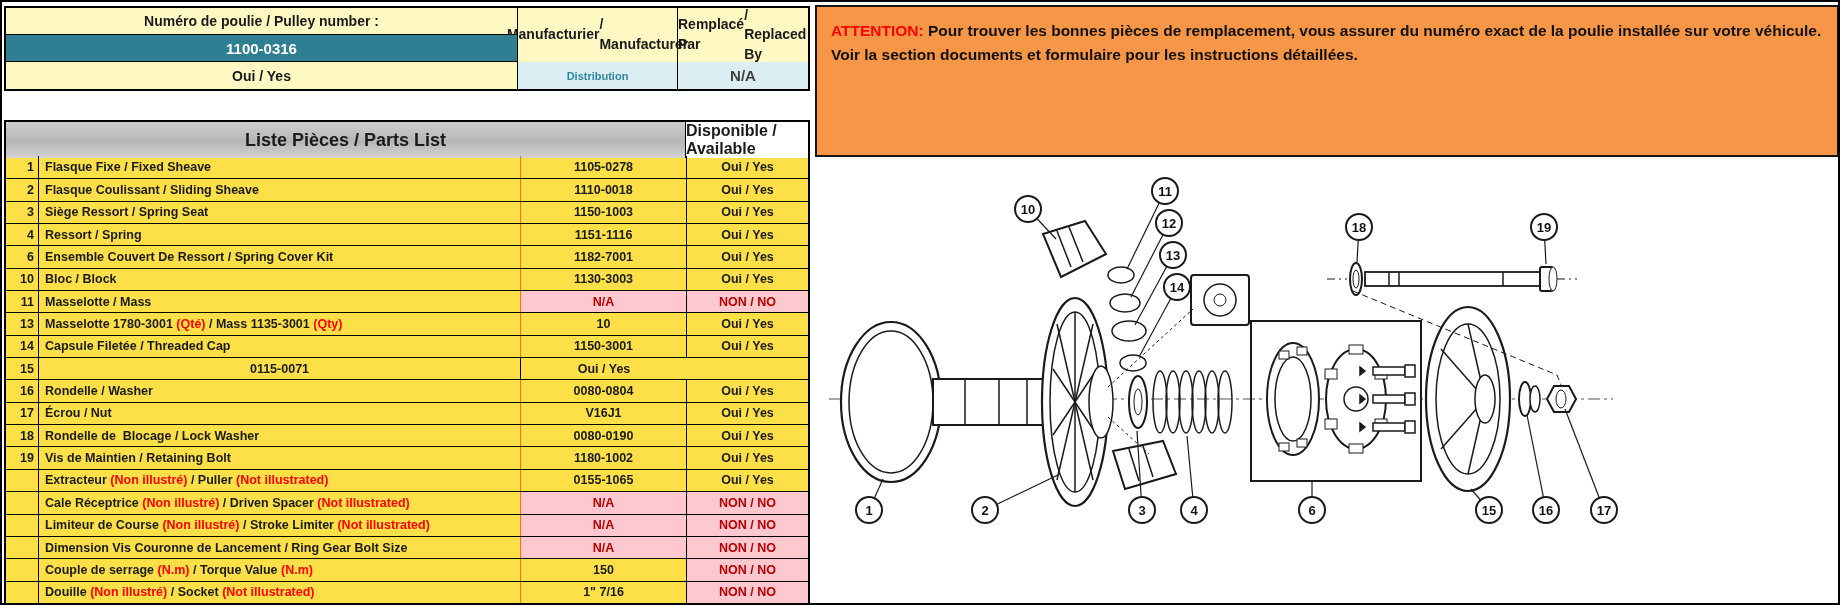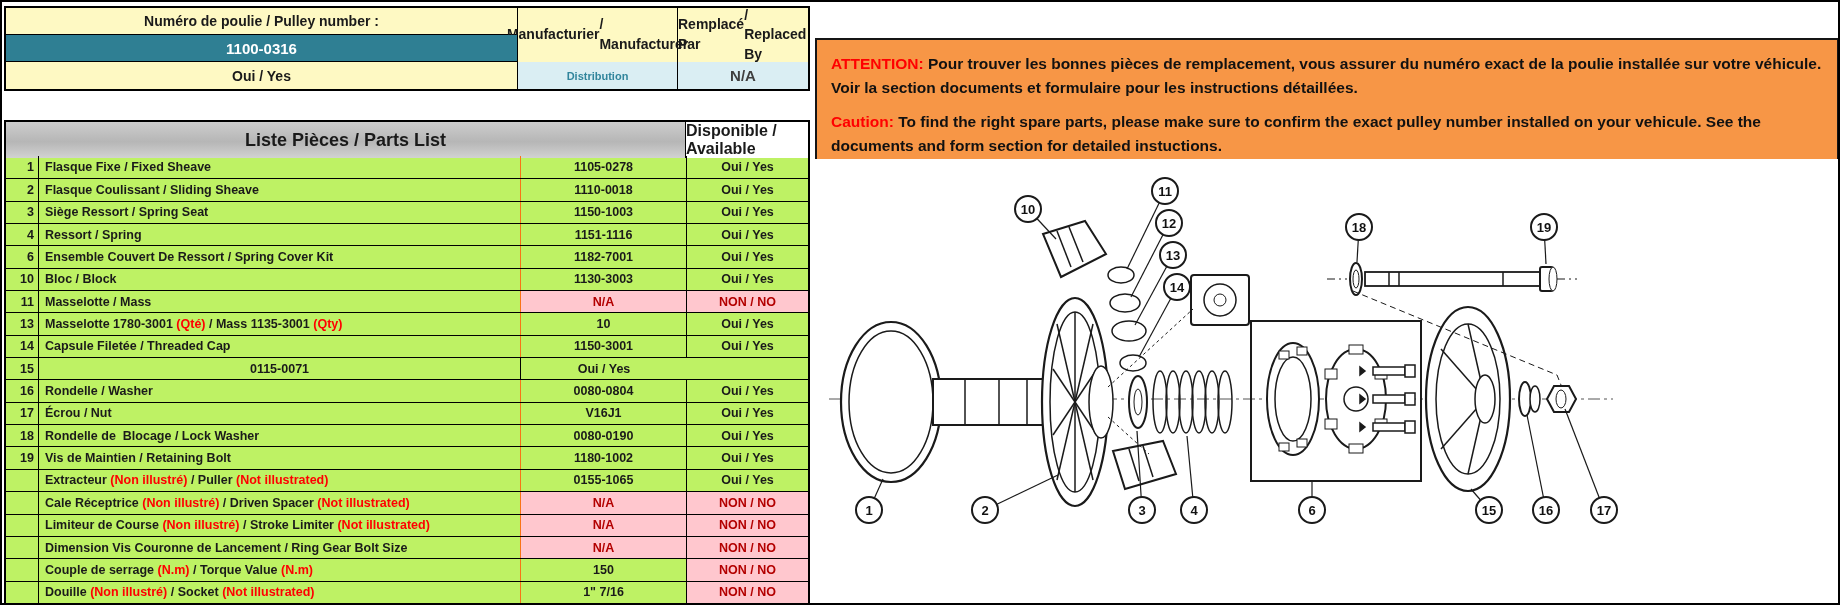--- a/index.html
+++ b/index.html
@@ -14,39 +14,39 @@
   .ic{display:flex;align-items:center;justify-content:center;font-weight:bold;font-size:14px;}
   .bR{border-right:1px solid #000;}
   .bB{border-bottom:1px solid #000;}
   .num-cell{background:#2F7F93;color:#fff;font-size:15px;}
   .merged{grid-row:1/3;flex-direction:row;line-height:1.4;}
   .ltblue{background:#DAEEF3;}
   .tealtxt{color:#31859C;font-size:11px;}
   .natxt{color:#3F3F3F;font-size:15px;}
 
   
-  .parts{position:absolute;left:2px;top:118px;width:806px;border:2px solid #000;background:#bef264;}
+  .parts{position:absolute;left:2px;top:118px;width:806px;border:2px solid #000;background:#fde047;}
   .phead{display:grid;grid-template-columns:680px 1fr;height:34px;border-bottom:1.5px solid #000;}
   .ptitle{background:linear-gradient(#cdcdcd,#b6b6b6 55%,#d2d2d2);display:flex;align-items:center;
           justify-content:center;font-weight:bold;font-size:18px;border-right:1px solid #000;}
   .pavail{background:#fff;display:flex;align-items:center;justify-content:center;font-weight:bold;font-size:16px;}
   .prow{display:grid;grid-template-columns:33px 482px 166px 1fr;height:22.35px;border-top:1px solid #000;}
   .prow:first-child{border-top:none;}
   .cell{display:flex;align-items:center;font-weight:bold;font-size:12.5px;overflow:hidden;}
   .cnum{justify-content:flex-end;padding-right:4px;border-right:1px solid #000;}
   .cdesc{padding-left:6px;border-right:1px solid #f97316;white-space:nowrap;}
   .cdesc span{white-space:pre;}
   .cpart{justify-content:center;border-right:1px solid #000;}
   .cavail{justify-content:center;}
   .pink{background:#FFC7CE;color:#B30000;}
   .rd{color:#FF0000;}
 
   
   .warning{position:absolute;left:813px;top:3px;width:1024px;height:152px;background:#F79646;
-           border:2px solid #151515;padding:5px 14px 0 14px;margin-top:33px;}
+           border:2px solid #151515;padding:5px 14px 0 14px;}
   .warning p{margin:7px 0 9px;font-size:15.5px;font-weight:bold;line-height:1.58;color:#111;}
   .wlabel{color:#FF0000;}
 
   
   .diagram{position:absolute;left:810px;top:157px;width:1028px;height:446px;background:#fff;}
   svg text{font-family:"Liberation Sans",sans-serif;}
 </style>
 </head>
 <body>
 
@@ -247,21 +247,20 @@
             <span class="rd">(Not illustrated)</span>
           </div>
           <div class="cell cpart">1" 7/16</div>
           <div class="cell cavail pink">NON / NO</div>
         </div>
       </div>
   </div>
 
   <div class="warning">
     <p><span class="wlabel">ATTENTION:</span><span> Pour trouver les bonnes pièces de remplacement, vous assurer du numéro exact de la poulie installée sur votre véhicule. Voir la section documents et formulaire pour les instructions détaillées.</span></p>
-    <p><span class="wlabel">Caution:</span><span> To find the right spare parts, please make sure to confirm the exact pulley number installed on your vehicule. See the documents and form section for detailed instuctions.</span></p>
   </div>
 
   <svg class="diagram" viewBox="0 0 1026 446" xmlns="http://www.w3.org/2000/svg">
     <g stroke="#1a1a1a" fill="none" stroke-width="1.5">
 
       <line x1="16" y1="240" x2="800" y2="240" stroke="#555" stroke-width="1" stroke-dasharray="12 4 3 4"></line>
 
       <ellipse cx="78" cy="243" rx="50" ry="80" fill="#fff" stroke-width="2.2"></ellipse>
       <ellipse cx="78" cy="243" rx="42" ry="71"></ellipse>
       <rect x="120" y="220" width="120" height="46" fill="#fff" stroke-width="2"></rect>

